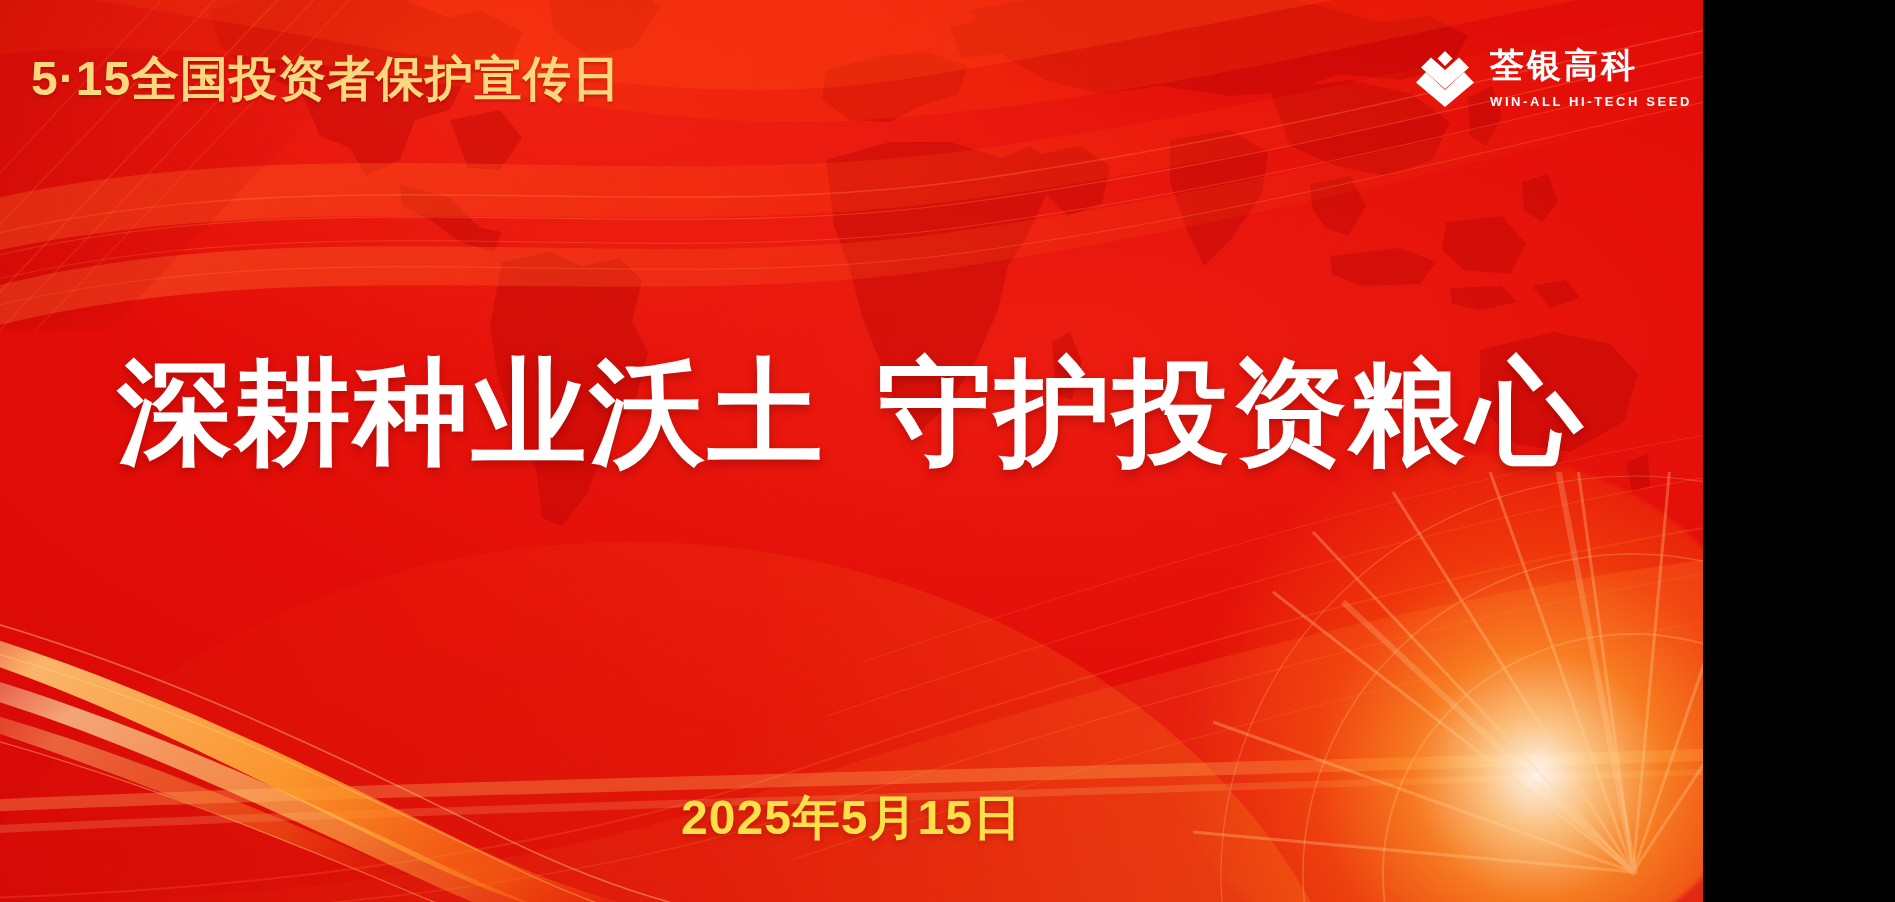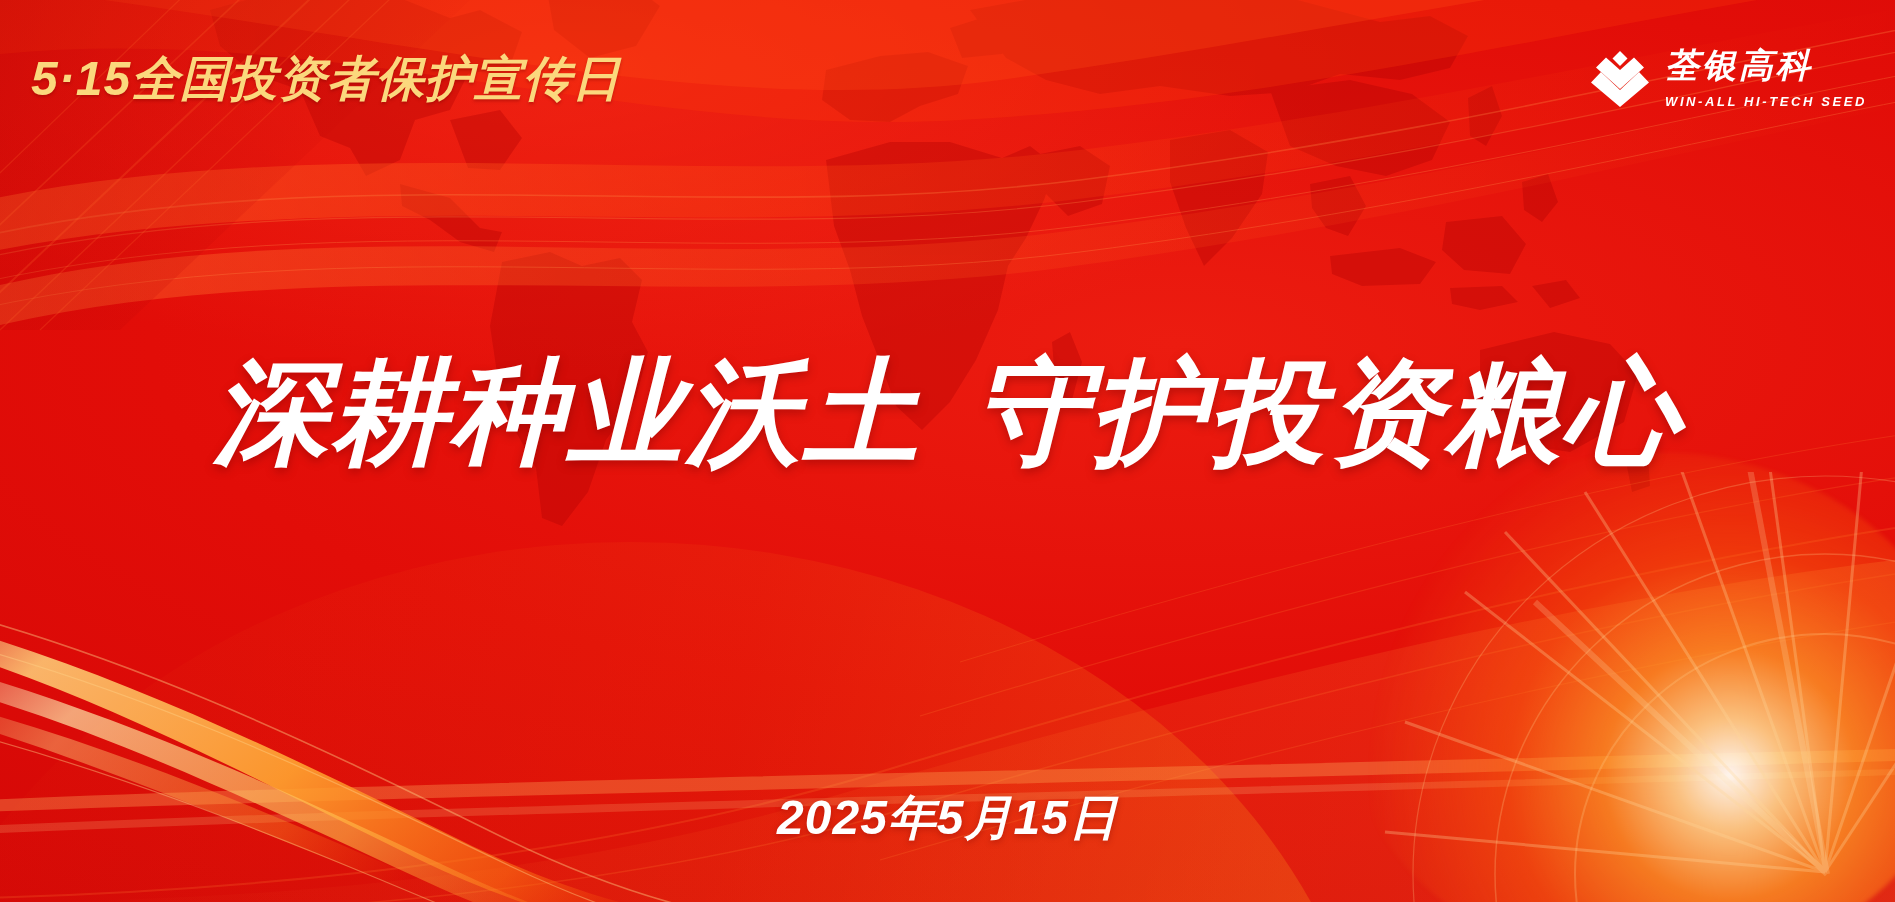--- a/index.html
+++ b/index.html
@@ -2,26 +2,25 @@
 <html><head>
 <meta charset="utf-8">
 <style>
   html, body {
     margin: 0;
     padding: 0;
     background: #000;
   }
   #stage {
     position: relative;
-    width: 1895px;
+    width: 1703px;
     height: 902px;
     overflow: hidden;
     font-family: "Liberation Sans", "DejaVu Sans", sans-serif;
     background: #e60a0a;
-    font-style: italic;
   }
 
   
   .bg-base {
     position: absolute;
     inset: 0;
     background:
       radial-gradient(ellipse 120% 90% at 62% 38%, #ec1c10 0%, #e20d08 45%, #cf0606 100%);
   }
   .bg-topglow {
@@ -109,21 +108,21 @@
     letter-spacing: 1px;
     color: #fbd87d;
     white-space: nowrap;
     text-shadow: 0 2px 3px rgba(120,0,0,0.35);
     line-height: 1;
   }
 
   
   .brand {
     position: absolute;
-    right: 28px;
+    right: 11px;
     top: 48px;
     display: flex;
     align-items: center;
     gap: 14px;
   }
   .brand-mark { width: 62px; height: 58px; flex: 0 0 auto; }
   .brand-mark svg { width: 100%; height: 100%; display: block; }
   .brand-text { display: flex; flex-direction: column; align-items: flex-start; }
   .brand-cn {
     font-size: 34px;
@@ -160,21 +159,21 @@
 
   
   .date {
     position: absolute;
     left: 0;
     right: 0;
     top: 786px;
     text-align: center;
     font-size: 48px;
     font-weight: bold;
-    color: #ffffff;
+    color: #fde047;
     letter-spacing: 1px;
     text-shadow: 0 2px 6px rgba(110,0,0,0.35);
   }
 </style>
 </head>
 <body>
 
 <div id="stage">
 
   <div class="bg-base"></div>

